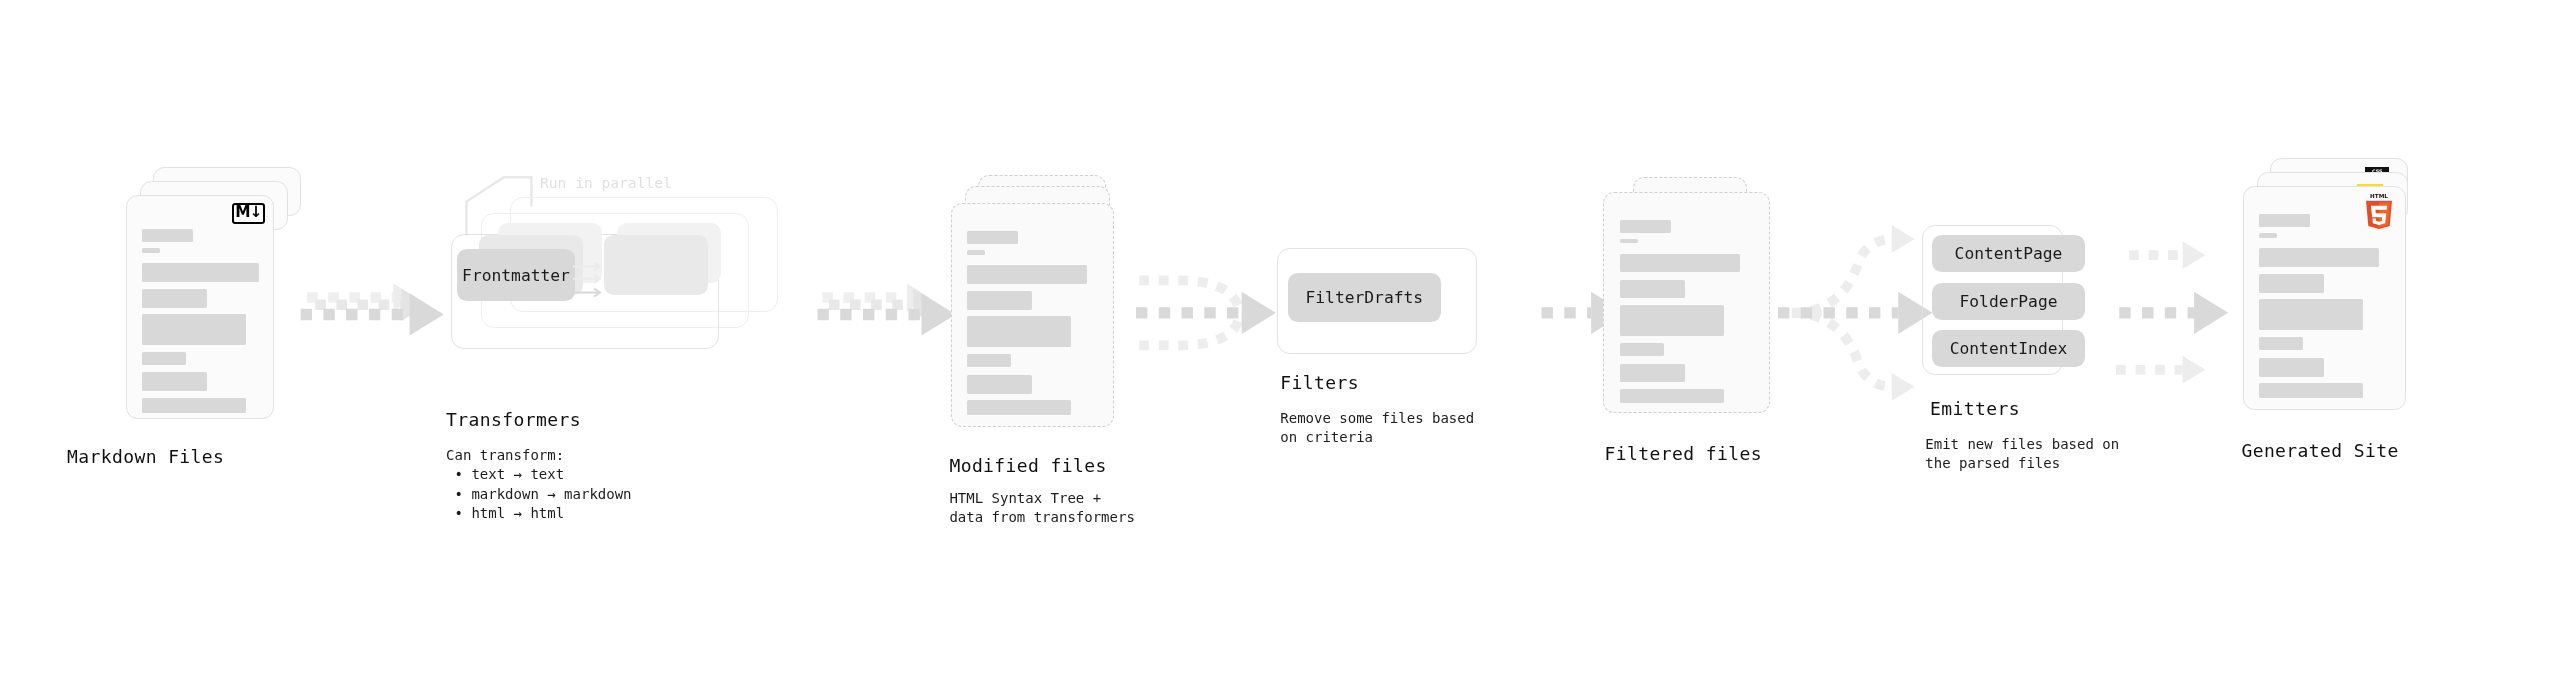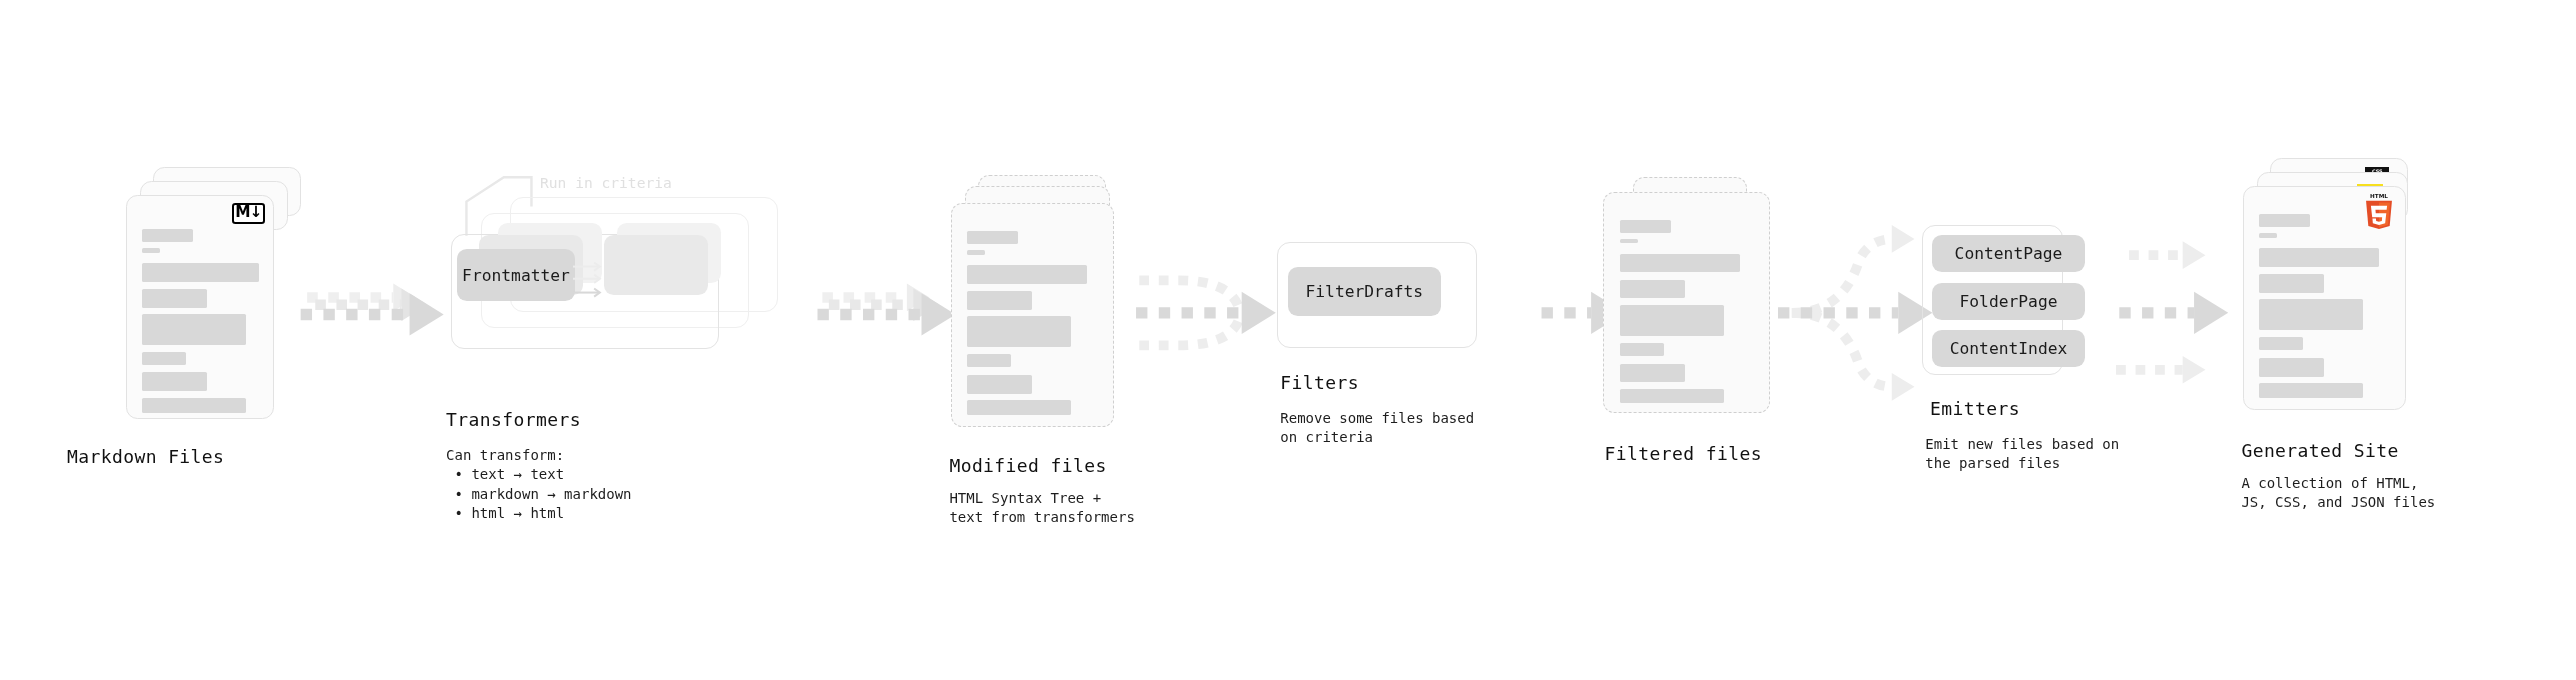--- a/index.html
+++ b/index.html
@@ -141,21 +141,21 @@
         <div class="bar" style="left:14.6px;top:156px;width:44px;height:13px;"></div>
         <div class="bar" style="left:14.6px;top:176px;width:65px;height:18.7px;"></div>
         <div class="bar" style="left:14.6px;top:202px;width:104px;height:14.6px;"></div>
       </div>
     </div>
   </div>
   <div class="title" style="left:-59px;top:279px;">Markdown Files</div>
 </div>
 
 <div class="stage" style="left:451px;top:199px;">
-  <div class="ghost-label" style="left:89px;top:-25px;">Run in criteria</div>
+  <div class="ghost-label" style="left:89px;top:-25px;">Run in parallel</div>
 
   <div class="group ghost" style="left:59px;top:-2.4px;width:268px;height:115px;"></div>
   <div class="group ghost" style="left:30px;top:14px;width:268px;height:115px;"></div>
   <div class="group" style="left:0;top:35px;width:268px;height:115px;">
     <div class="chip g2" style="left:46px;top:-12.2px;width:104px;height:60px;"></div>
     <div class="chip g2" style="left:165px;top:-12.2px;width:104px;height:60px;"></div>
     <div class="chip g1" style="left:27px;top:0px;width:104px;height:60px;"></div>
     <div class="chip g1" style="left:152px;top:0px;width:104px;height:60px;"></div>
     <div class="chip" style="left:5px;top:14px;width:118px;height:52px;">Frontmatter</div>
   </div>
@@ -192,25 +192,25 @@
         <div class="bar" style="left:14.6px;top:87px;width:65px;height:18.7px;"></div>
         <div class="bar" style="left:14.6px;top:112px;width:104px;height:31px;"></div>
         <div class="bar" style="left:14.6px;top:150px;width:44px;height:13px;"></div>
         <div class="bar" style="left:14.6px;top:171px;width:65px;height:18.7px;"></div>
         <div class="bar" style="left:14.6px;top:196px;width:104px;height:14.6px;"></div>
       </div>
     </div>
   </div>
   <div class="title" style="left:-1.6px;top:280px;">Modified files</div>
   <div class="sub" style="left:-1.6px;top:314px;">HTML Syntax Tree +
-text from transformers</div>
+data from transformers</div>
 </div>
 
 <div class="stage" style="left:1277px;top:240px;">
-  <div class="group" style="left:0;top:2px;width:200px;height:106px;">
+  <div class="group" style="left:0;top:8px;width:200px;height:106px;">
     <div class="chip" style="left:9.8px;top:24.4px;width:153px;height:49px;">FilterDrafts</div>
   </div>
   <div class="title" style="left:3.3px;top:132px;">Filters</div>
   <div class="sub" style="left:3.3px;top:169px;">Remove some files based
 on criteria</div>
 </div>
 
 <div class="stage" style="left:1603px;top:177px;text-align:right;">
   <div class="doc-stack" style="width:175px;height:244px;">
     <div class="doc dashed" style="left:30px;top:0;width:114px;height:32.5px;"></div>
@@ -273,16 +273,14 @@
         <div class="bar" style="left:14.6px;top:61px;width:120px;height:18.7px;"></div>
         <div class="bar" style="left:14.6px;top:87px;width:65px;height:18.7px;"></div>
         <div class="bar" style="left:14.6px;top:112px;width:104px;height:31px;"></div>
         <div class="bar" style="left:14.6px;top:150px;width:44px;height:13px;"></div>
         <div class="bar" style="left:14.6px;top:171px;width:65px;height:18.7px;"></div>
         <div class="bar" style="left:14.6px;top:196px;width:104px;height:14.6px;"></div>
       </div>
     </div>
   </div>
   <div class="title" style="left:-1.6px;top:282px;">Generated Site</div>
-  <div class="sub" style="left:-1.6px;top:316px;">A collection of HTML,
-JS, CSS, and JSON files</div>
 </div>
 
 
 </body></html>

